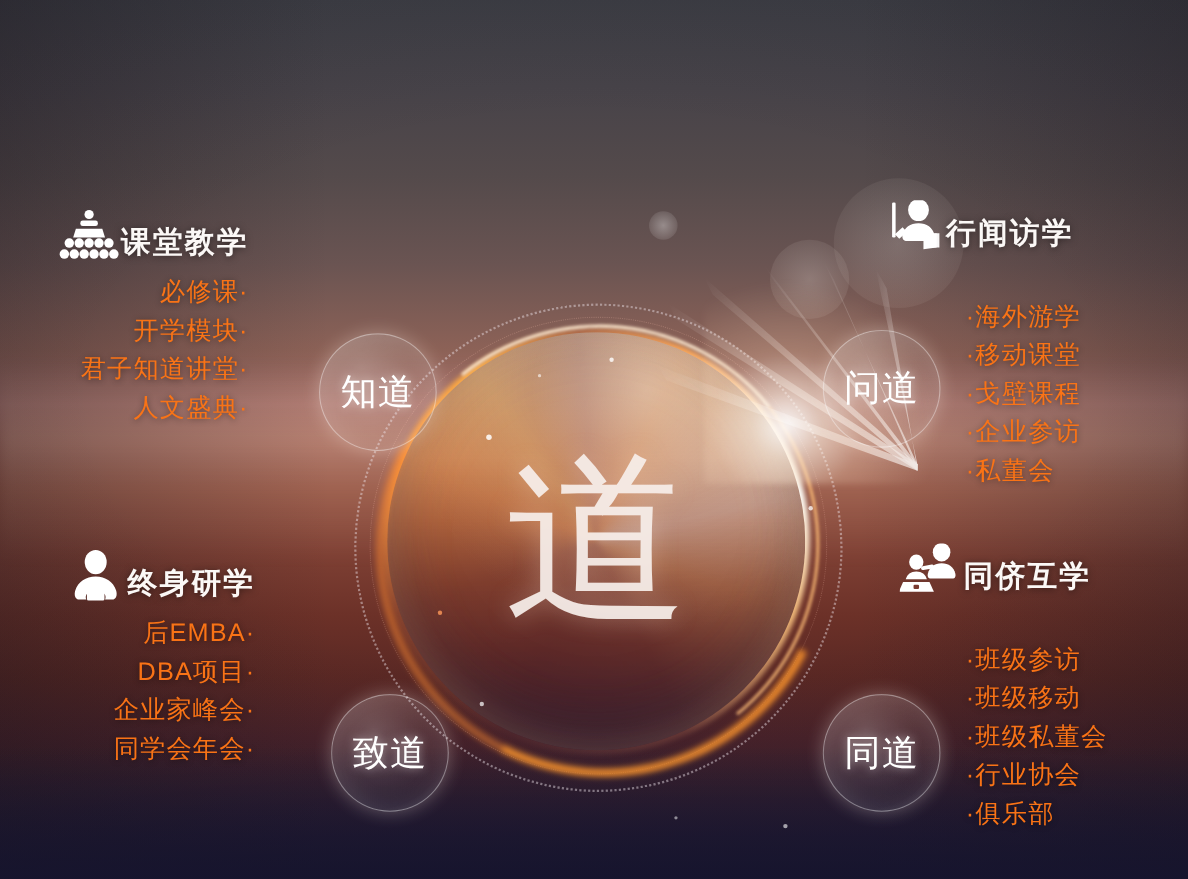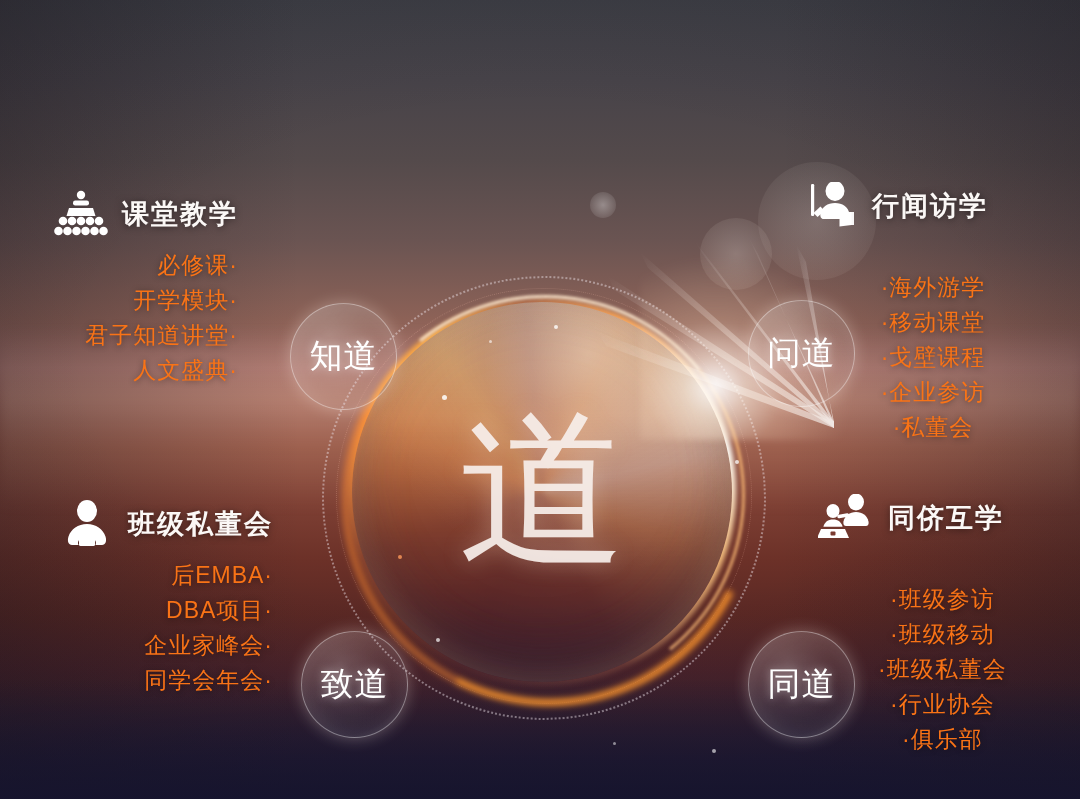--- a/index.html
+++ b/index.html
@@ -163,34 +163,34 @@
     display:flex;align-items:center;justify-content:center;
   }
   .bubble span{
     font-family:"DejaVu Serif","Liberation Serif",serif;
     font-size:33px;color:#fff;letter-spacing:1px;
     text-shadow:0 0 9px rgba(255,255,255,.55);
   }
 
   
   .group{position:absolute;z-index:25;}
-  .grp-head{display:flex;align-items:center;gap:12px;}
+  .grp-head{display:flex;align-items:flex-end;gap:0;}
   .grp-title{
     font-size:27px;font-weight:bold;color:#fbf8f6;letter-spacing:2px;
     text-shadow:0 1px 7px rgba(0,0,0,.5);
     white-space:nowrap;
   }
   .icon{width:58px;height:48px;flex:0 0 58px;}
   .icon svg{display:block;width:58px;height:48px;}
   ul.items{list-style:none;margin:10px 0 0 0;padding:0;}
   ul.items li{
     font-size:23px;line-height:1.52;color:#f97316;letter-spacing:1px;
     text-shadow:0 1px 6px rgba(0,0,0,.45);white-space:nowrap;
   }
-  .right-col ul.items{text-align:center;margin-top:40px;}
+  .right-col ul.items{text-align:left;margin-top:40px;}
   .left-col{text-align:right;}
   .left-col ul.items{text-align:right;}
 
   
   #grp-classroom{left:52px;top:190px;}
   #grp-classroom .grp-head{justify-content:flex-start;}
   #grp-lifelong{left:58px;top:500px;}
 
   #grp-travel{left:802px;top:182px;}
   #grp-peer{left:818px;top:494px;}
@@ -301,21 +301,21 @@
 
   <div class="group left-col" id="grp-lifelong">
     <div class="grp-head">
       <span class="icon">
         <svg viewBox="0 0 58 48" xmlns="http://www.w3.org/2000/svg" fill="#ffffff">
           <ellipse cx="29" cy="11" rx="10" ry="11"></ellipse>
           <path d="M29 24c-9 0-16 5-18.5 12.5C9 41 10.5 45 14 45h6.5c-1.5-3 .5-6.5 4-6.5h9c3.5 0 5.5 3.5 4 6.5H44c3.5 0 5-4 3.5-8.5C45 29 38 24 29 24z"></path>
           <rect x="21" y="34" width="16" height="12" rx="1.5"></rect>
         </svg>
       </span>
-      <span class="grp-title">班级私董会</span>
+      <span class="grp-title">终身研学</span>
     </div>
     <ul class="items">
       <li>后EMBA·</li>
       <li>DBA项目·</li>
       <li>企业家峰会·</li>
       <li>同学会年会·</li>
     </ul>
   </div>
 
   <div class="group right-col" id="grp-travel">

